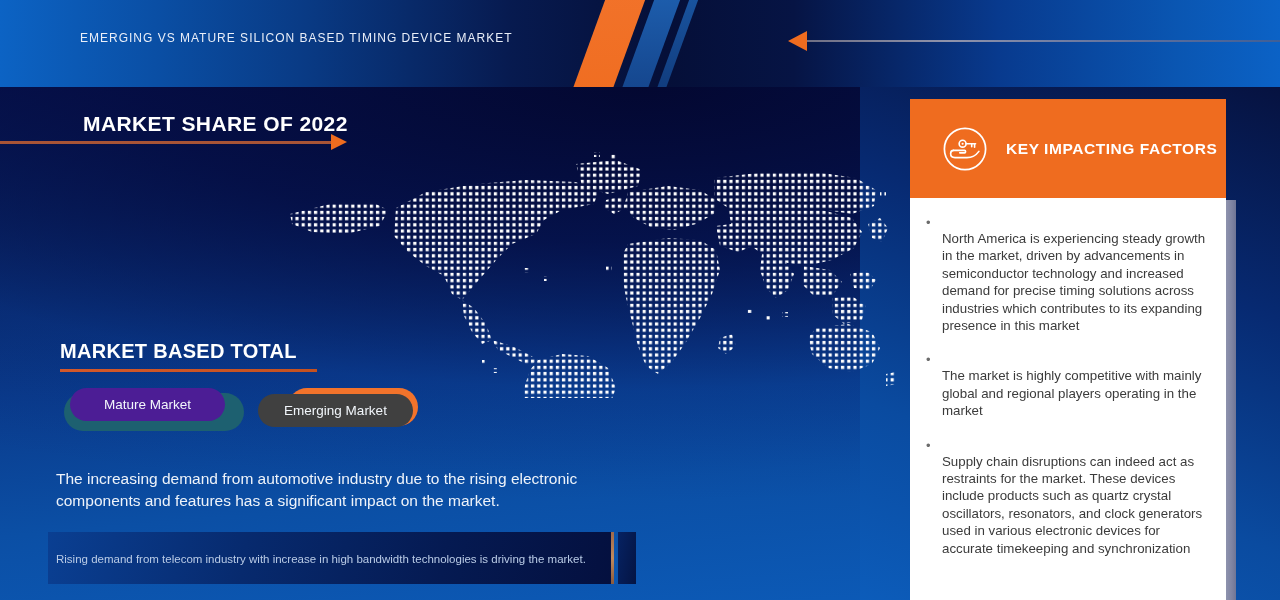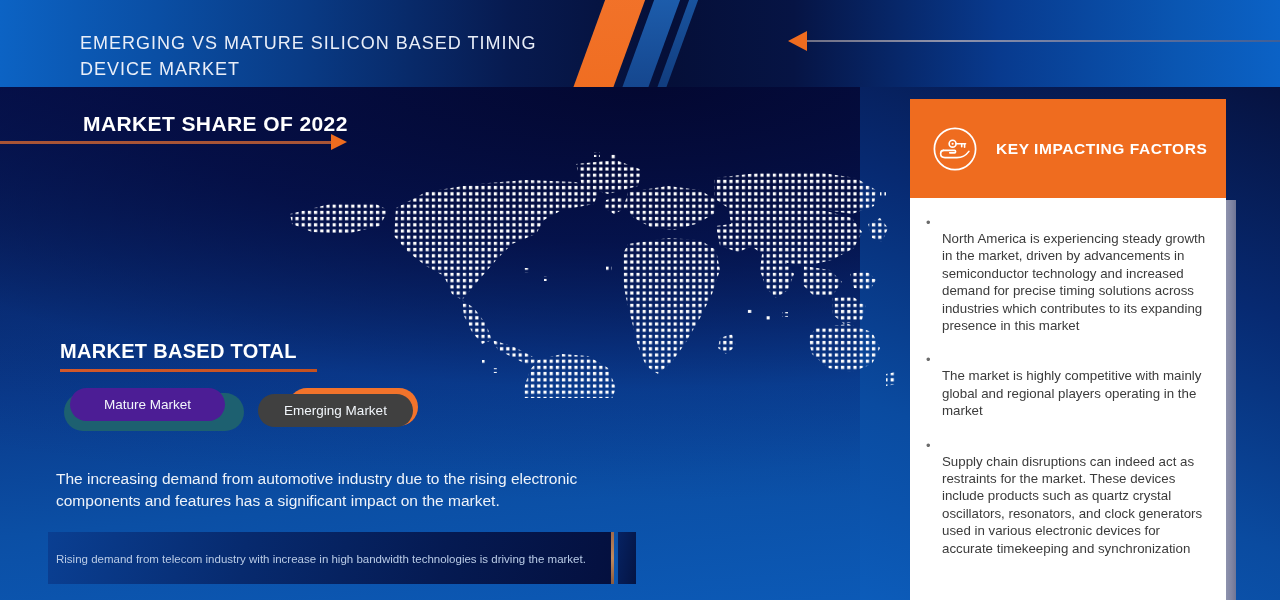--- a/index.html
+++ b/index.html
@@ -28,21 +28,21 @@
     position:absolute; left:0; top:0; width:1280px; height:87px;
     background:linear-gradient(90deg,#0c63c4 0%,#0a4fa5 12%,#093a84 24%,#071a4f 40%,#050f38 52%,#061444 62%,#083a8e 78%,#0a56b2 92%,#0b62c6 100%);
     overflow:hidden;
   }
   .hdr-stripe{ position:absolute; top:-28px; height:150px; transform:skewX(-20deg); }
   .hdr-stripe.orange{ left:588px; width:40px; background:linear-gradient(180deg,#f2732b,#ef6c1f); }
   .hdr-stripe.blue1{ left:637px; width:26px; background:linear-gradient(180deg,#1f63b4,#123e83); }
   .hdr-stripe.blue2{ left:672px; width:9px;  background:linear-gradient(180deg,#1b5aa8,#0e3472); }
   .hdr-title{
     position:absolute; left:80px; top:30px; width:520px;
-    color:#e9eef8; font-size:18px; letter-spacing:1.0px; line-height:1.45;
+    color:#e9eef8; font-size:12px; letter-spacing:1.0px; line-height:1.45;
     font-weight:400; text-transform:uppercase;
   }
   .hdr-arrow-line{
     position:absolute; left:806px; top:40px; width:474px; height:2px;
     background:linear-gradient(90deg,#6f6f84,#8f93ab 30%,#5d6f9d 70%,#3f5f97 100%);
   }
   .hdr-arrow-head{
     position:absolute; left:788px; top:31px; width:0; height:0;
     border-top:10px solid transparent; border-bottom:10px solid transparent;
     border-right:19px solid #ef6c1f;
@@ -111,21 +111,21 @@
     background:linear-gradient(180deg,#a06a4b,#c08a5e,#8c5a3c);
   }
   .caption-text{
     position:absolute; left:56px; top:543px; width:540px;
     color:#b9cbe6; font-size:11.5px; line-height:1.45;margin-top:8px;
   }
 
   
   .kif-header{
     position:absolute; left:910px; top:99px; width:316px; height:99px;
-    background:#ef6c1f; display:flex; align-items:center; padding-left:22px;
+    background:#ef6c1f; display:flex; align-items:center; padding-left:32px;
   }
   .kif-icon{ width:46px; height:46px; flex:0 0 46px; }
   .kif-icon svg{ width:46px; height:46px; display:block; }
   .kif-title{
     color:#ffffff; font-size:15.5px; font-weight:bold; letter-spacing:0.55px;
     margin-left:18px;
   }
   .kif-body{
     position:absolute; left:910px; top:198px; width:316px; height:402px;
     background:#ffffff; padding:16px 14px 0 16px;

